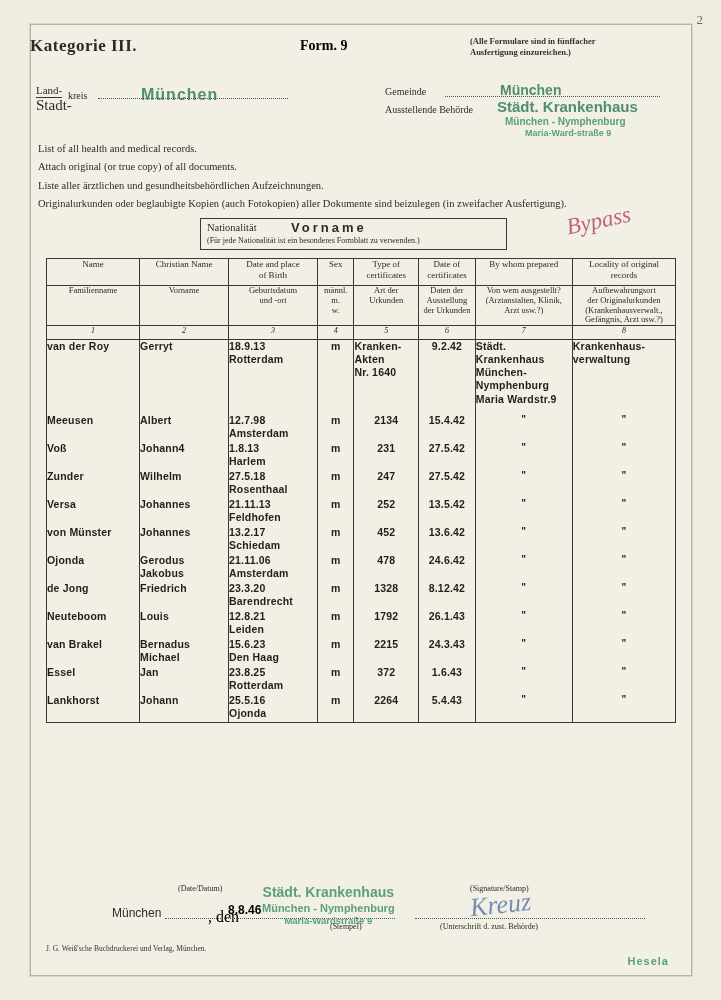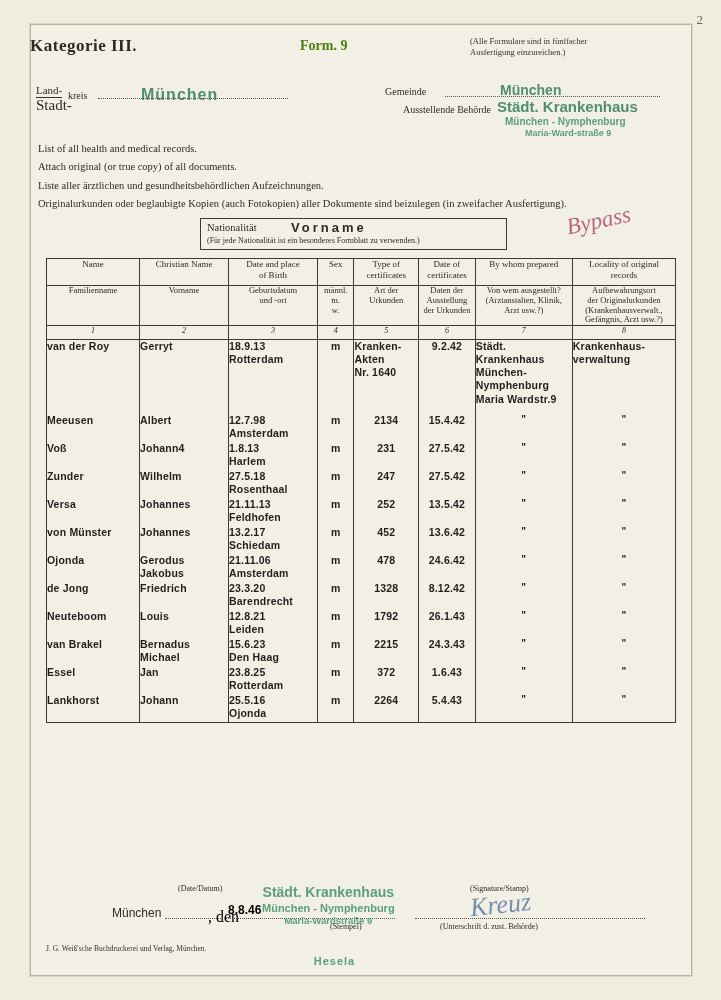--- a/index.html
+++ b/index.html
@@ -54,30 +54,30 @@
     font-weight: bold;
     letter-spacing: 0.5px;
     color: #2b2b28;
   }
   .formnr {
     position: absolute;
     left: 270px;
     top: 2px;
     font-size: 14px;
     font-weight: bold;
-    color: #4d7c0f;
+    color: #000000;
   }
   .allnote {
     position: absolute;
     left: 440px;
     top: 0px;
     width: 200px;
     font-size: 8.5px;
     line-height: 1.35;
-    font-weight: normal;
+    font-weight: bold;
     color: #33332e;
     text-align: left;
   }
   
   .landblock {
     position: absolute;
     left: 36px;
     top: 84px;
     width: 300px;
     font-size: 11px;
@@ -130,21 +130,21 @@
     font-size: 10px;
     color: #2b2b28;
   }
   .gem-lbl { position: absolute; left: 0; top: 0; font-size: 10px; }
   .gem-val {
     position: absolute; left: 115px; top: -4px;
     font-size: 14px; font-weight: bold; color: #4f8f6d;
     font-family: "Liberation Sans", sans-serif;
   }
   .gem-dots { position: absolute; left: 60px; top: 10px; width: 215px; border-bottom: 1px dotted #555; }
-  .beh-lbl { position: absolute; left: 0; top: 18px; font-size: 10px; margin-left: 18px; }
+  .beh-lbl { position: absolute; left: 0; top: 18px; font-size: 10px; }
   .beh-val {
     position: absolute; left: 112px; top: 12px;
     font-size: 15px; font-weight: bold; color: #4f8f6d;
     font-family: "Liberation Sans", sans-serif;
   }
   .beh-sub1 {
     position: absolute; left: 120px; top: 30px;
     font-size: 10px; font-weight: bold; color: #59a07c;
     font-family: "Liberation Sans", sans-serif;
   }
@@ -301,21 +301,21 @@
   .stempel {
     position: absolute; left: 330px; top: 922px;
     font-size: 8px; color: #2b2b28;
   }
   .printer {
     position: absolute; left: 46px; top: 944px;
     font-size: 7.5px; color: #33332e;
   }
   .bottom-stamp {
     position: absolute; left: 0; top: 955px; width: 669px;
-    text-align: center; font-size: 11px; color: #5aa07c;
+    text-align: right; font-size: 11px; color: #5aa07c;
     font-family: "Liberation Sans", sans-serif; font-weight: bold;
     letter-spacing: 1px;
   }
 </style>
 </head>
 <body>
 
 <div class="page">
 
   <div class="page-number">2</div>

